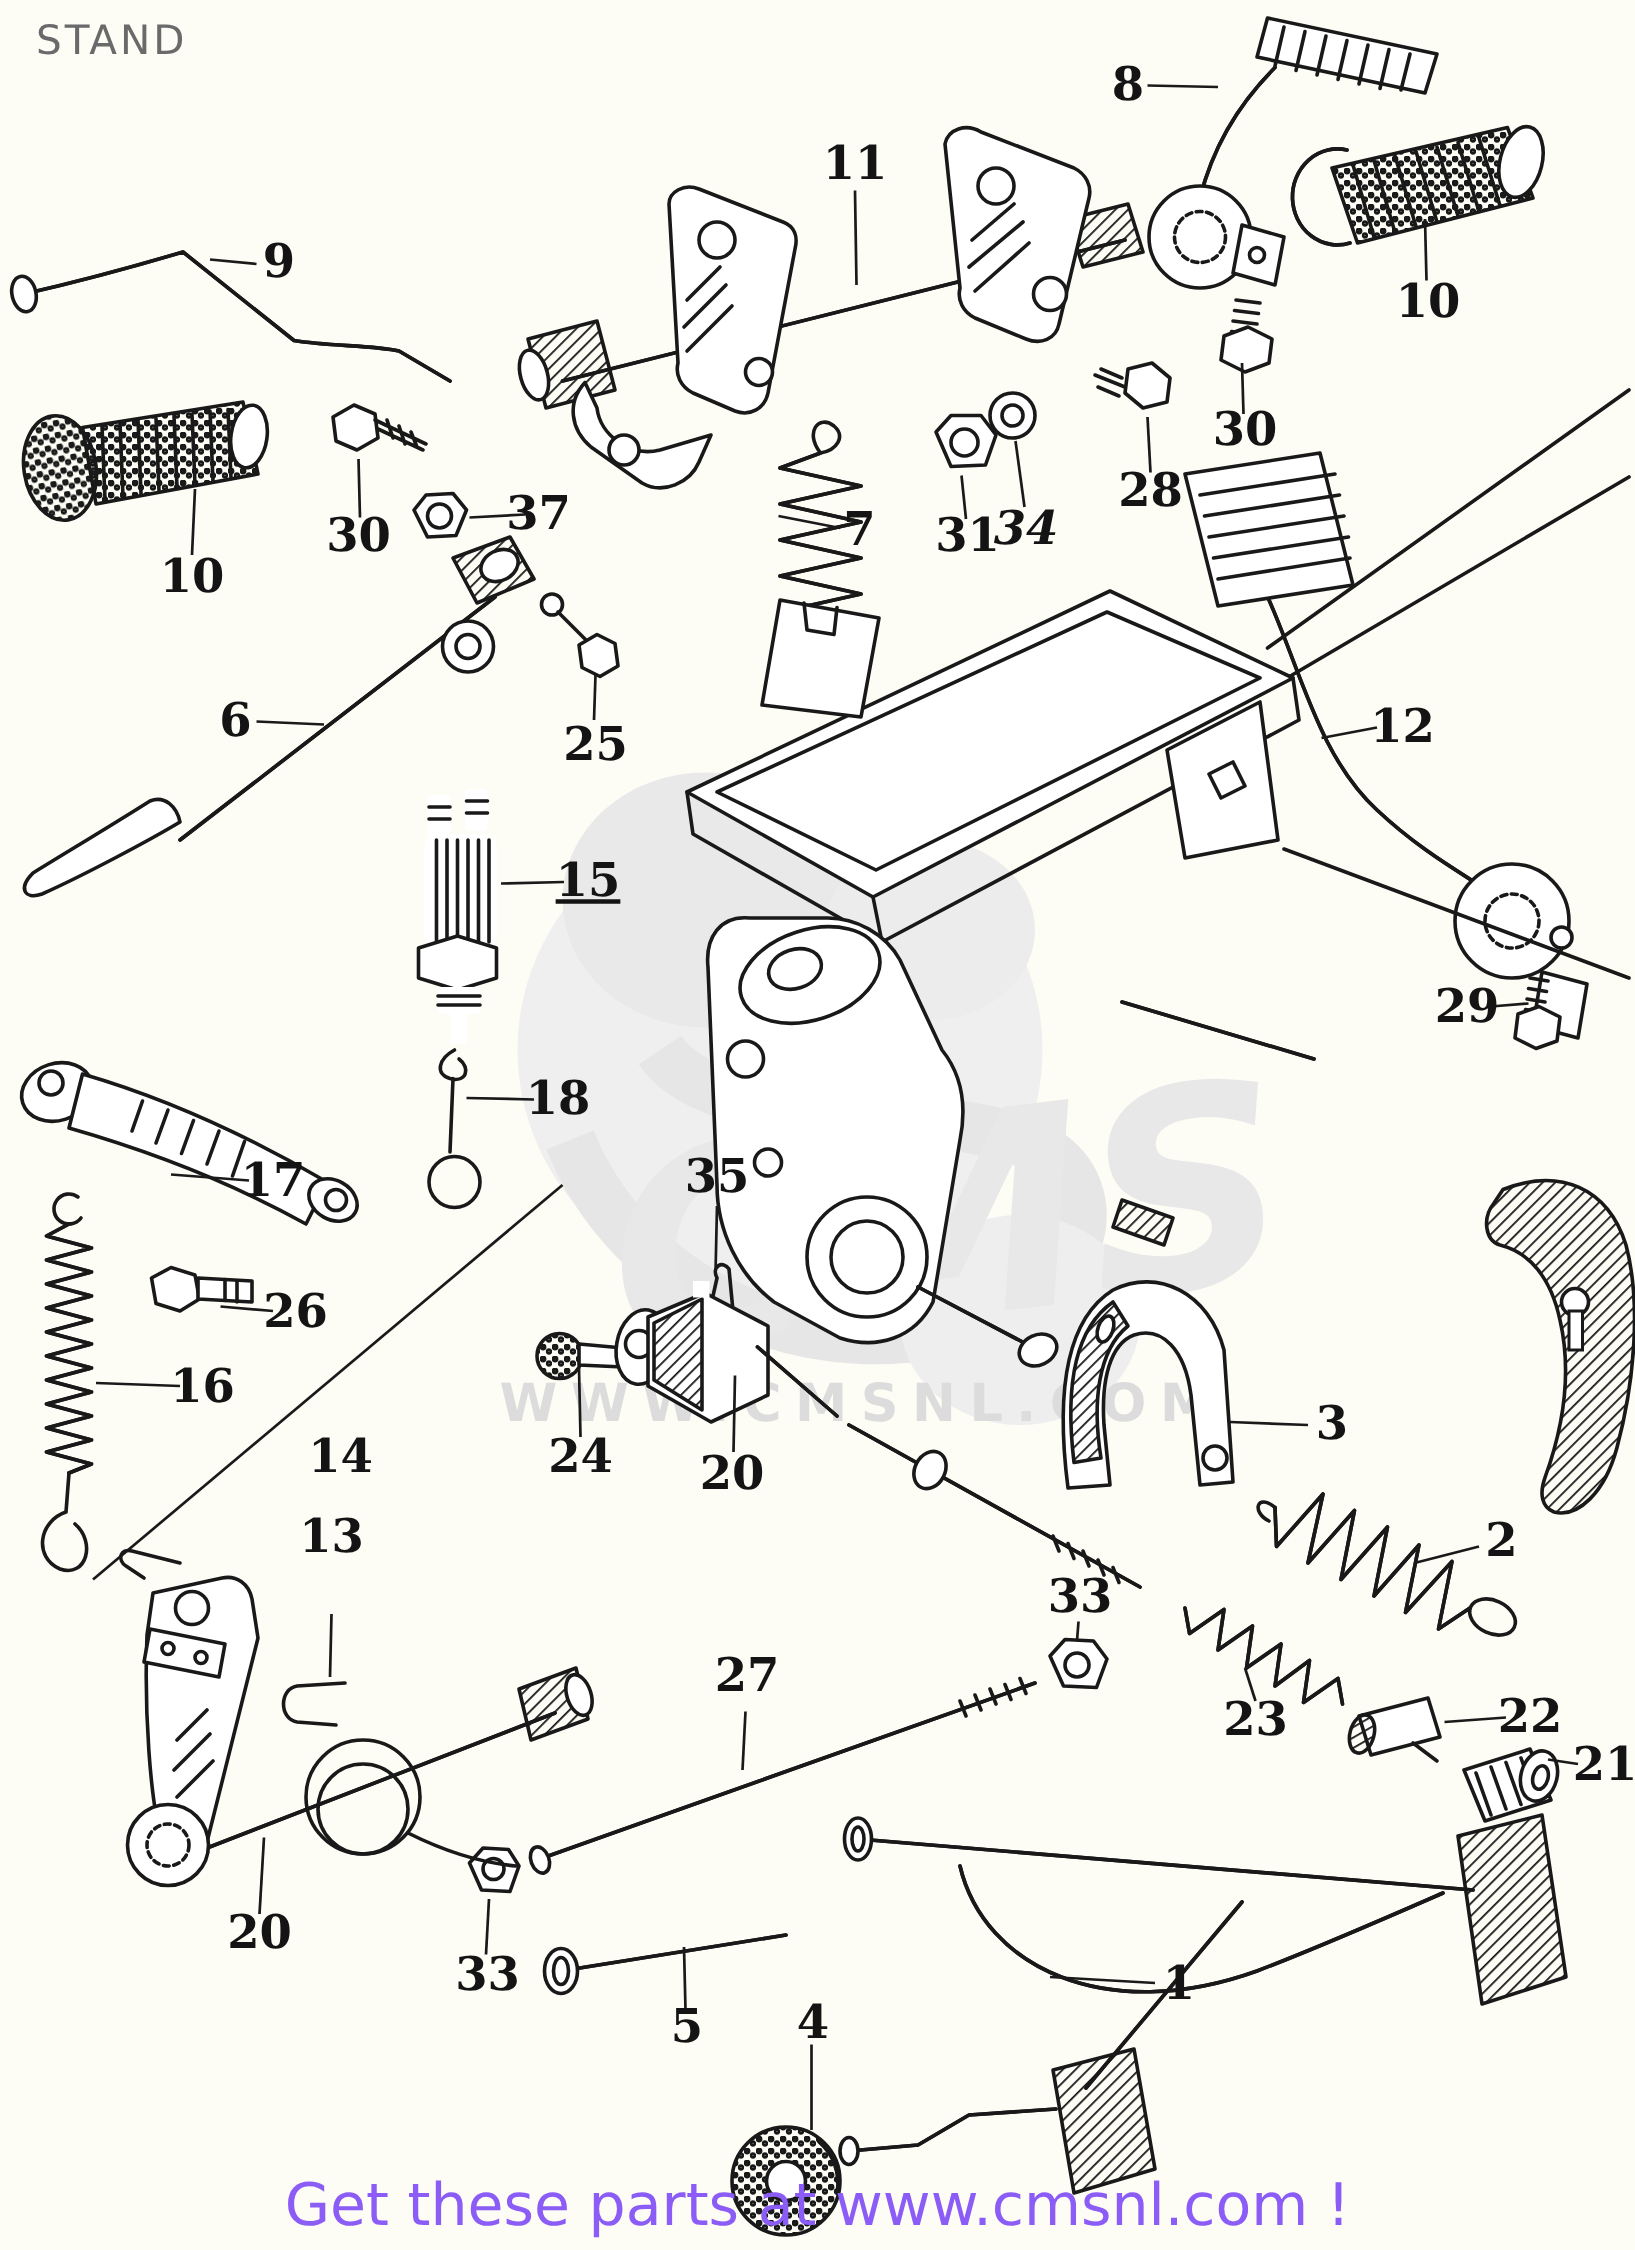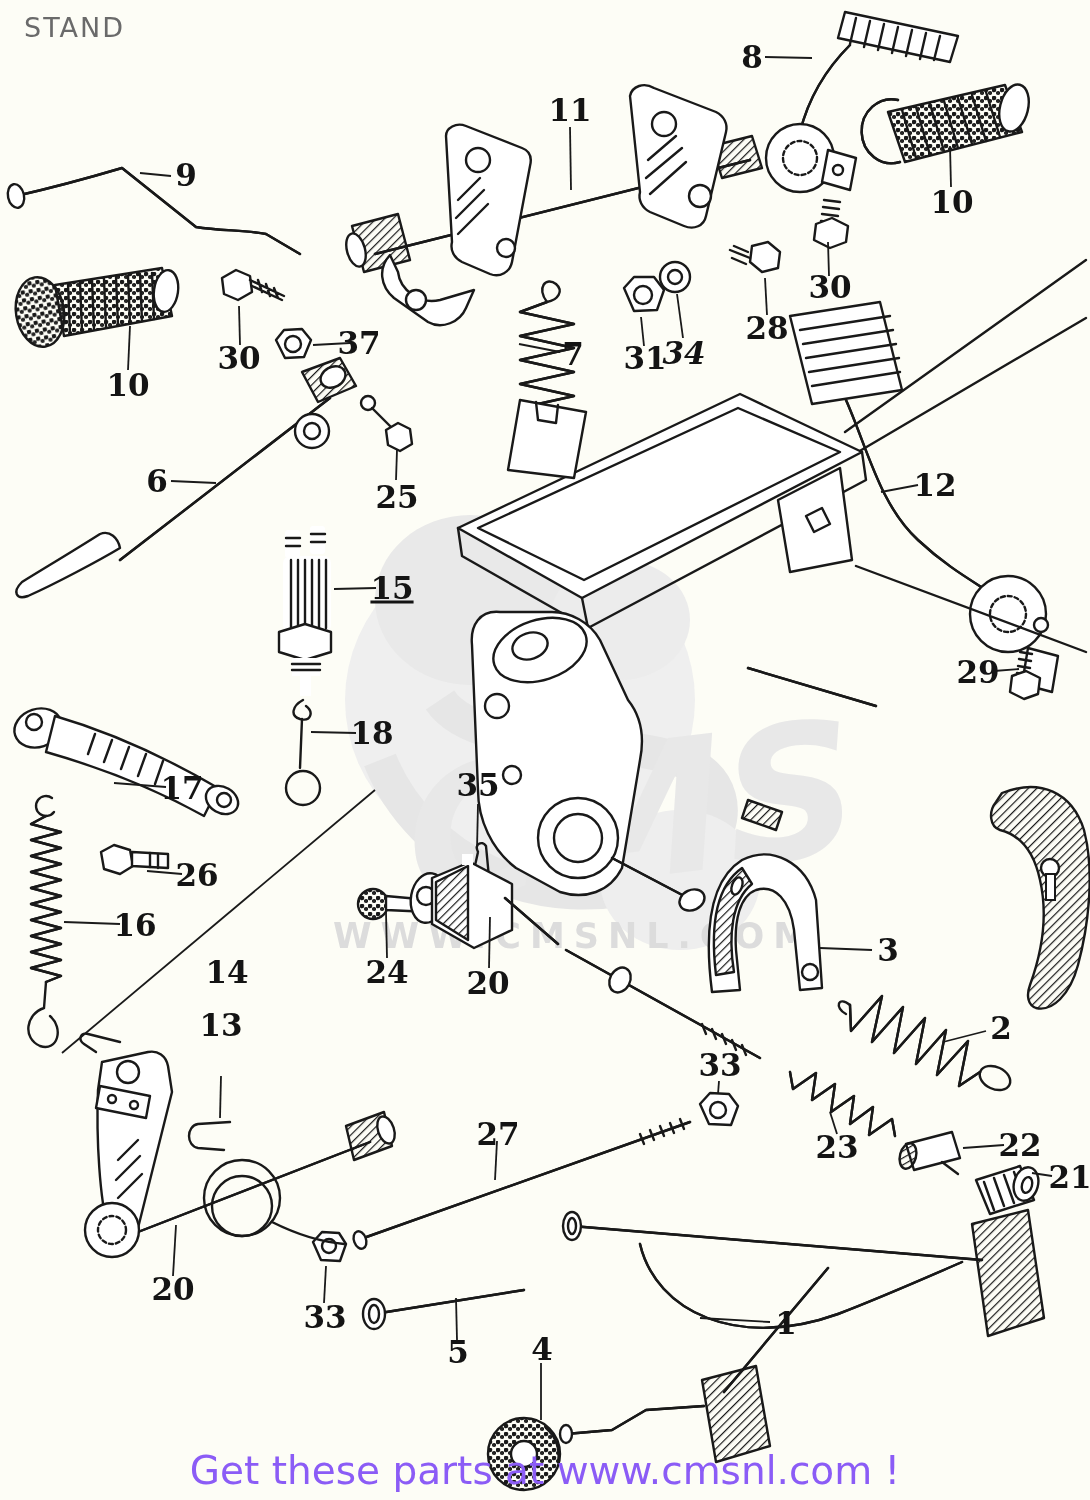--- a/index.html
+++ b/index.html
@@ -430,21 +430,21 @@
       <span class="part-label" style="left: 182px; top: 788px;">17</span>
       <span class="part-label" style="left: 372px; top: 733px;">18</span>
       <span class="part-label" style="left: 173px; top: 1289px;">20</span>
       <span class="part-label" style="left: 488px; top: 983px;">20</span>
       <span class="part-label" style="left: 1070px; top: 1177px;">21</span>
       <span class="part-label" style="left: 1020px; top: 1145px;">22</span>
       <span class="part-label" style="left: 837px; top: 1147px;">23</span>
       <span class="part-label" style="left: 387px; top: 972px;">24</span>
       <span class="part-label" style="left: 397px; top: 497px;">25</span>
       <span class="part-label" style="left: 197px; top: 875px;">26</span>
-      <span class="part-label" style="left: 498px; top: 1118px; margin-top: 16px;">27</span>
+      <span class="part-label" style="left: 498px; top: 1118px;">27</span>
       <span class="part-label" style="left: 767px; top: 328px;">28</span>
       <span class="part-label" style="left: 978px; top: 672px;">29</span>
       <span class="part-label" style="left: 239px; top: 358px;">30</span>
       <span class="part-label" style="left: 830px; top: 287px;">30</span>
       <span class="part-label" style="left: 645px; top: 358px;">31</span>
       <span class="part-label" style="left: 359px; top: 343px;">37</span>
       <span class="part-label" style="left: 720px; top: 1065px;">33</span>
       <span class="part-label" style="left: 325px; top: 1317px;">33</span>
       <span class="part-label" style="left: 684px; top: 353px; font-style: italic;">34</span>
       <span class="part-label" style="left: 478px; top: 785px;">35</span>

